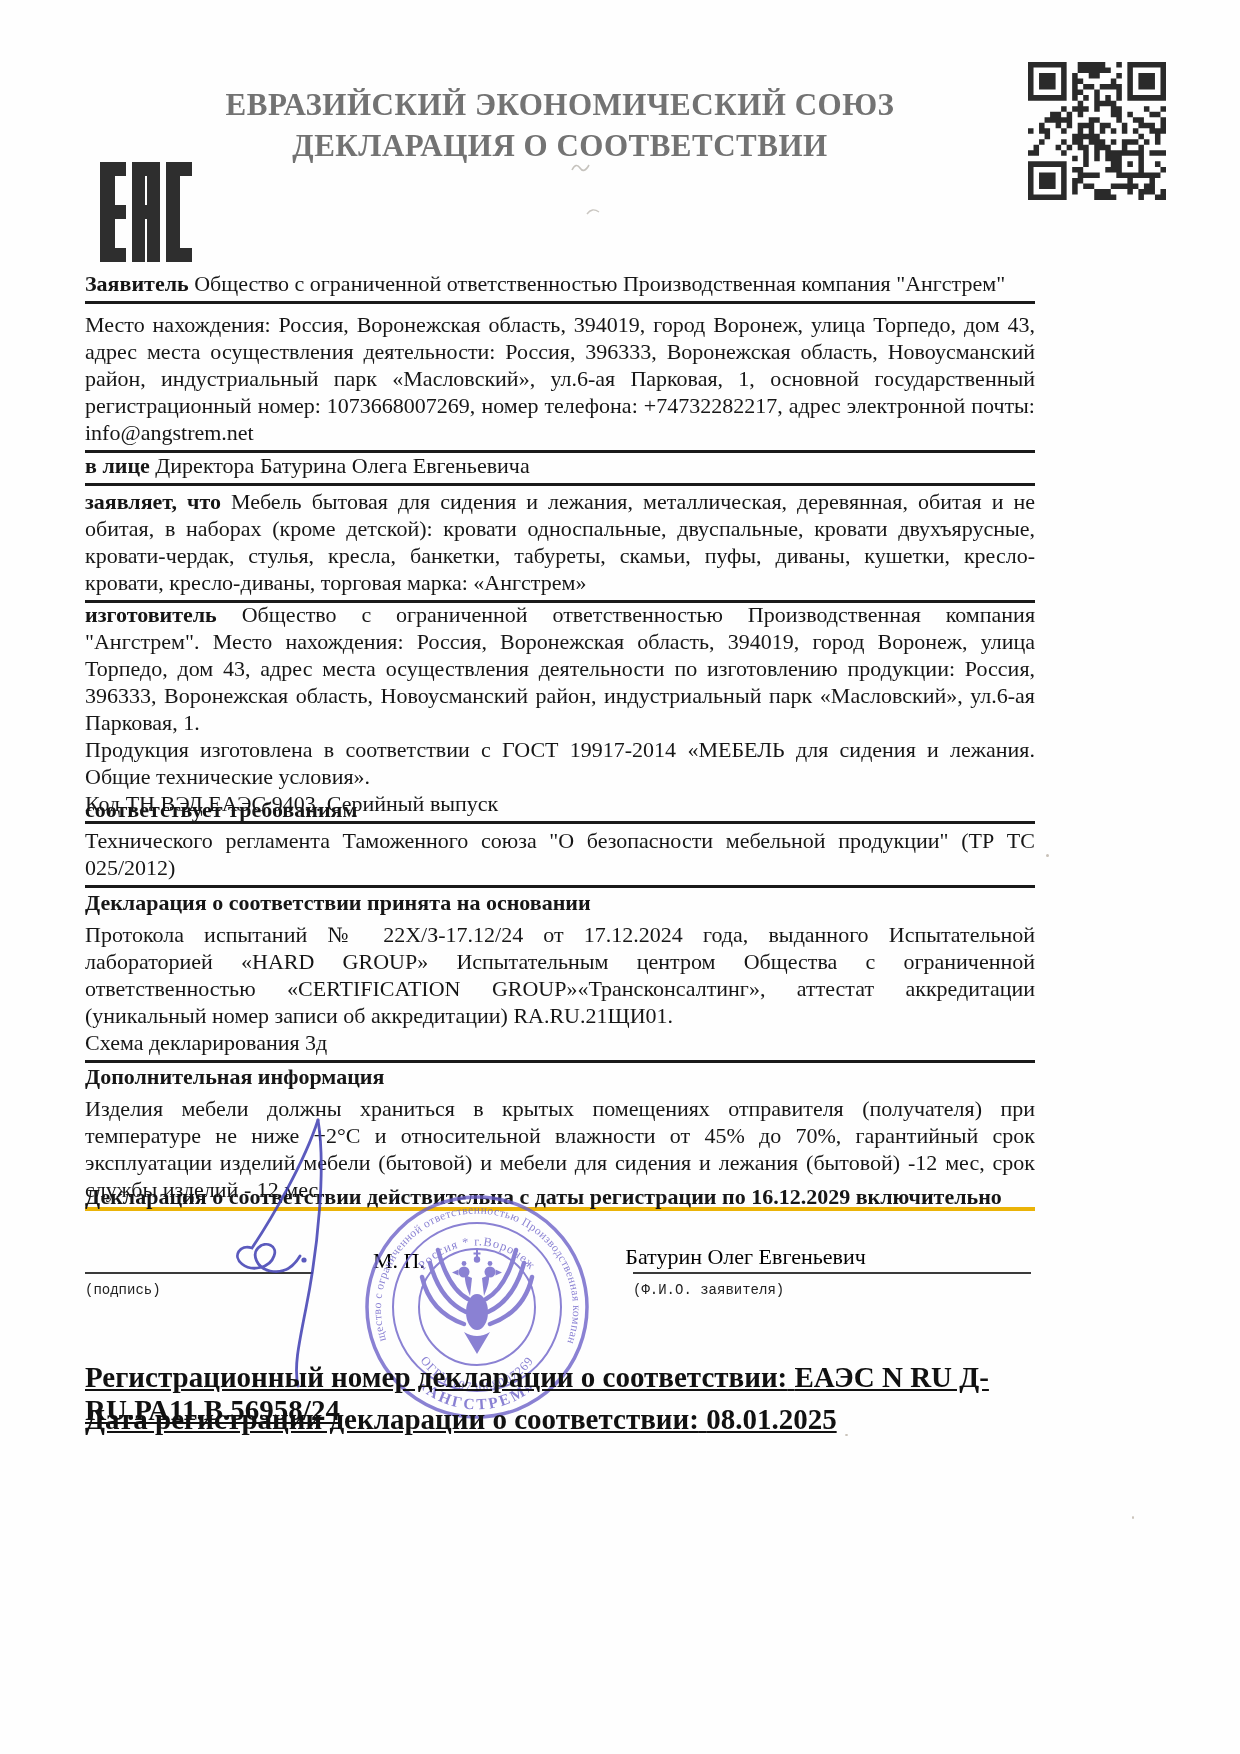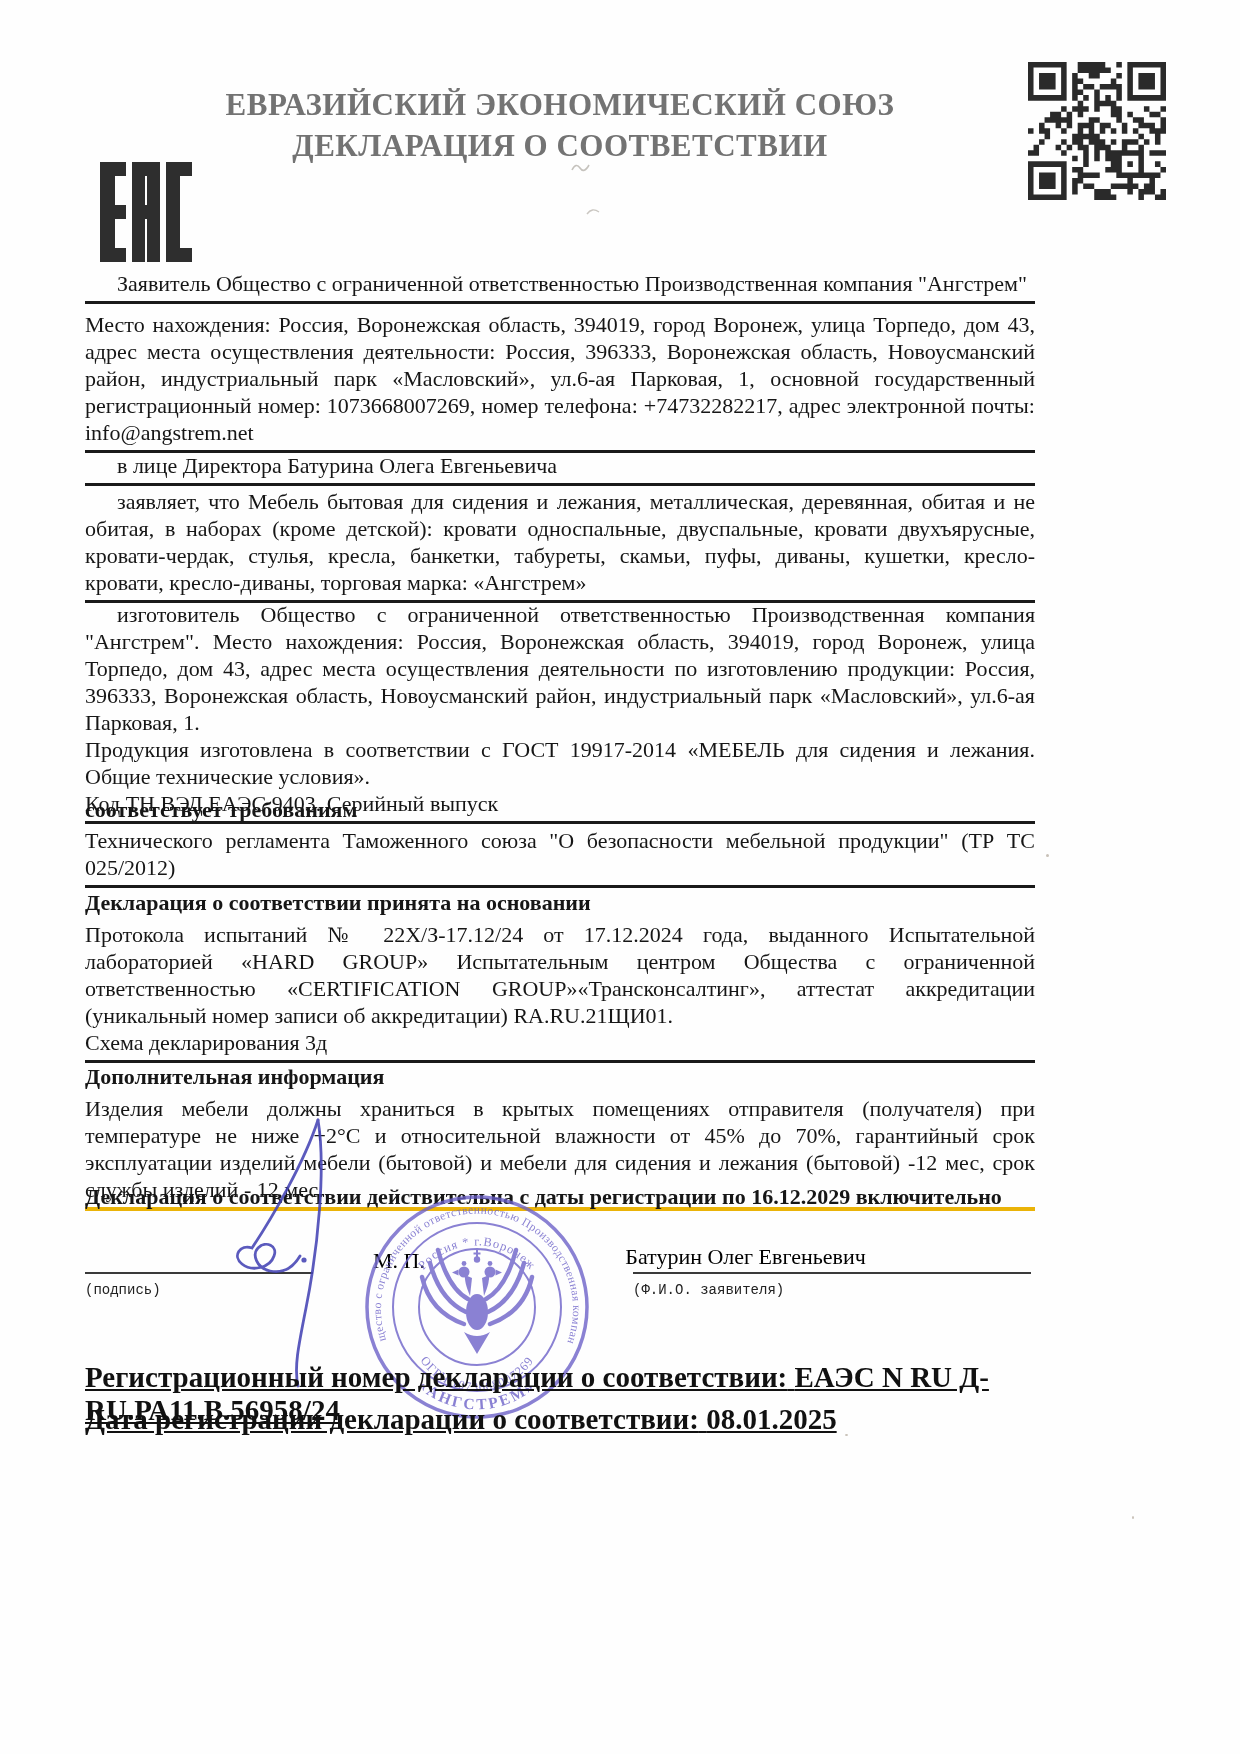--- a/index.html
+++ b/index.html
@@ -20,21 +20,21 @@
   }
   .eac-logo{position:absolute;left:100px;top:162px;}
   .qr{position:absolute;left:1028px;top:62px;}
   .sec{
     position:absolute;left:85px;width:950px;
     font-size:22px;line-height:27px;text-align:justify;
   }
   .sec p{margin:0;}
   .rule{border-bottom:3px solid #1a1a1a;padding-bottom:4px;}
   .rule-thick{border-bottom:4px solid #eab308;padding-bottom:4px;}
-  .b{font-weight:normal;margin-left:32px;}
+  .b{font-weight:bold;}
   .heading{font-weight:bold;text-align:left;}
   .caption{
     position:absolute;
     font-size:14px;line-height:22px;color:#222;font-family:Liberation Mono, monospace;
   }
   .sig-line{position:absolute;border-top:2.5px solid #3a3a3a;height:0;}
   .abs-text{position:absolute;font-size:22px;line-height:26px;color:#000000;}
   .footer-line{position:absolute;left:85px;width:1000px;font-size:29px;font-weight:bold;color:#111;text-decoration:underline;}
   .stamp{position:absolute;left:352px;top:1182px;opacity:.78;}
   .ink{position:absolute;left:200px;top:1108px;opacity:.88;}

